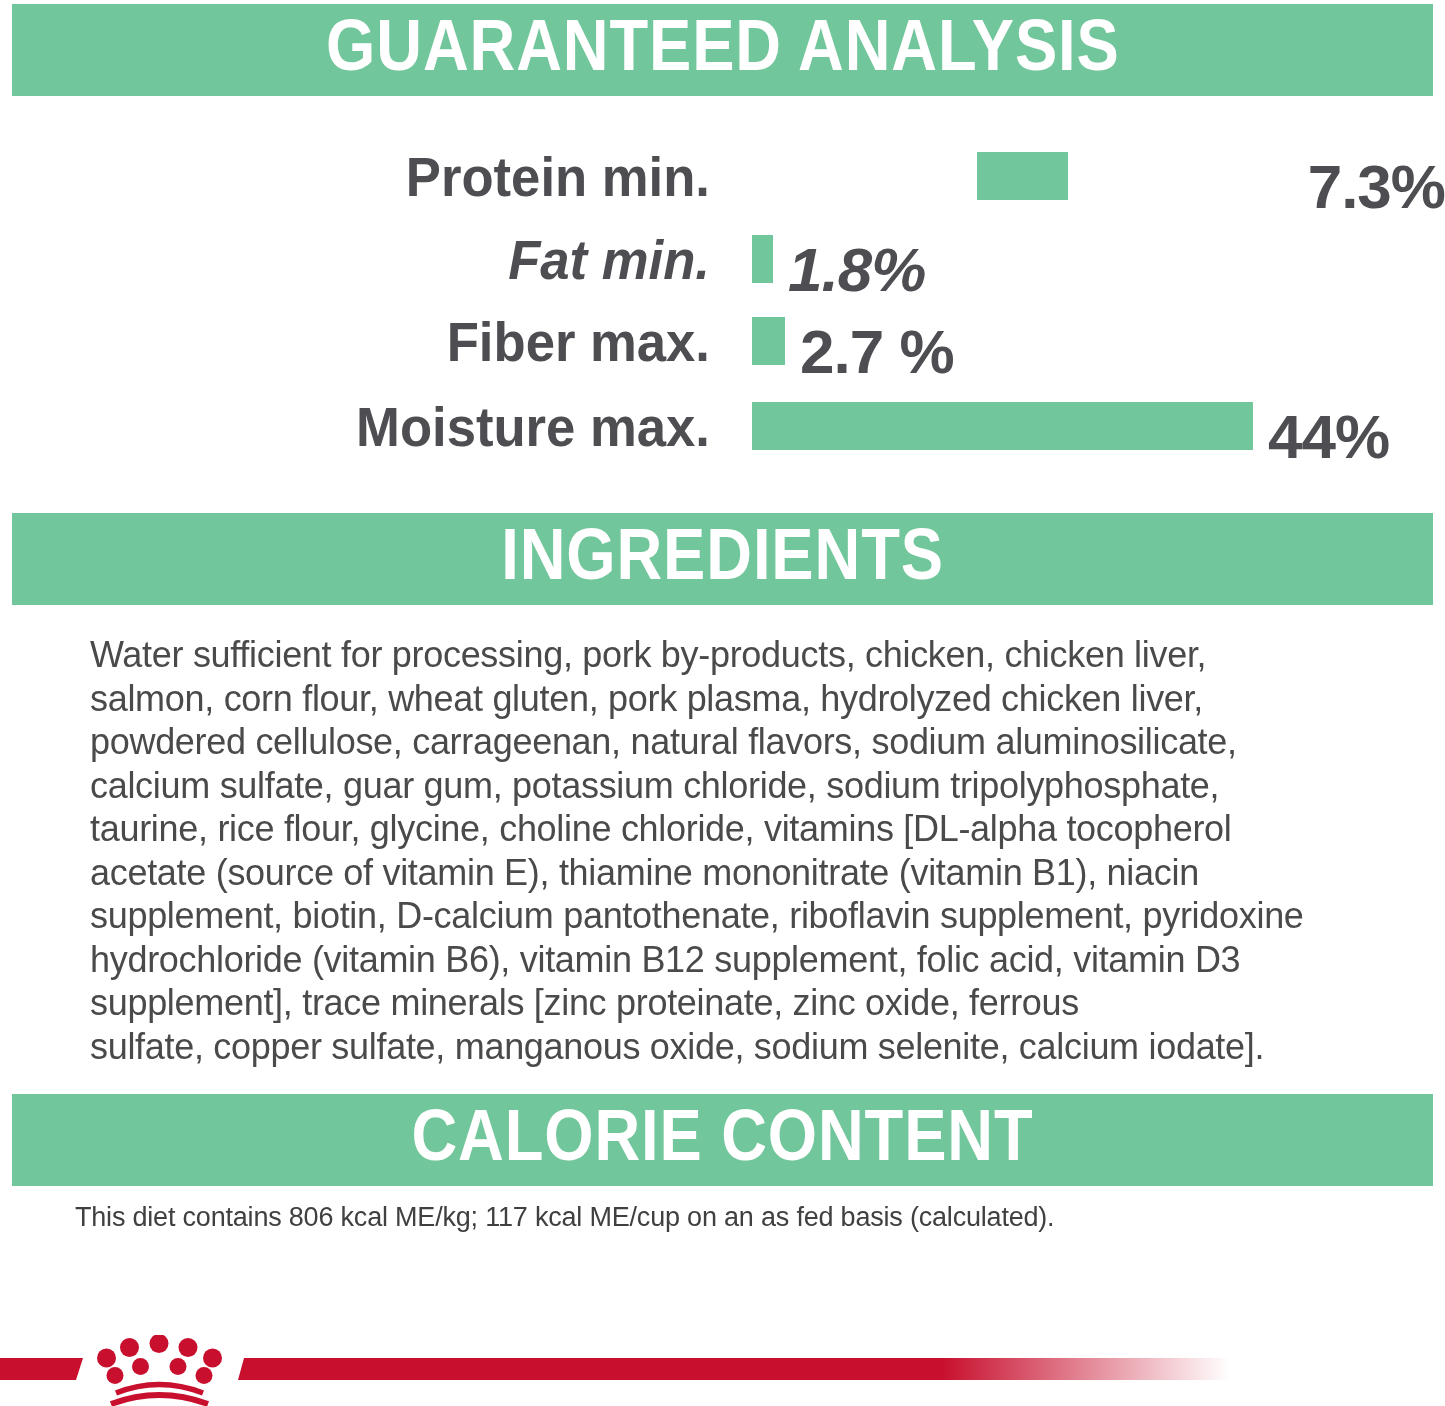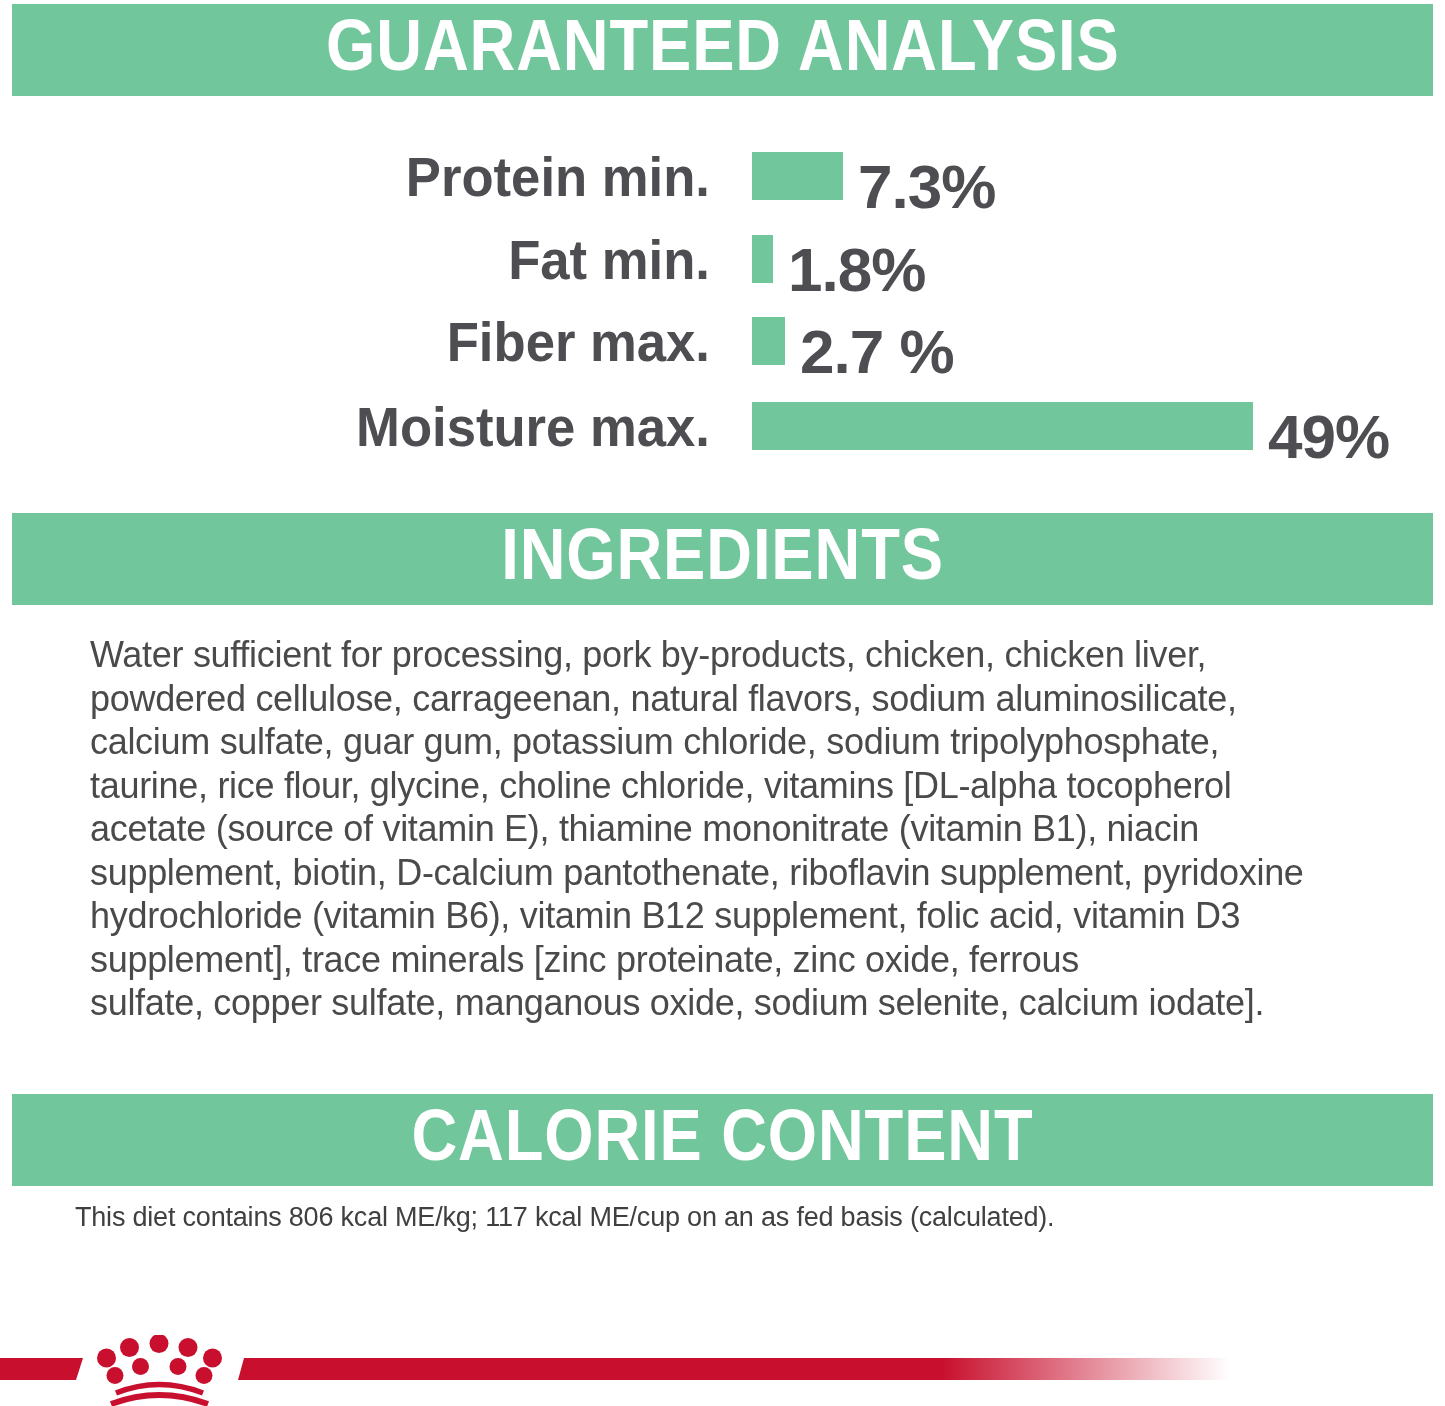--- a/index.html
+++ b/index.html
@@ -15,22 +15,22 @@
   #band-ingredients{top:513px;}
   #band-calorie{top:1077px;margin-top:17px;}
 
   
   .ga-row{position:absolute;left:0;width:100%;height:48px;display:flex;align-items:center;}
   .ga-label{width:710px;text-align:right;font-weight:bold;font-size:56px;color:#4D4D52;
         transform:scaleX(0.94);transform-origin:100% 50%;white-space:nowrap;}
   .ga-bar{height:48px;background:#72C69B;margin-left:42px;flex:0 0 auto;}
   .ga-value{margin-left:15px;font-weight:bold;font-size:62px;color:#4D4D52;white-space:nowrap;
         letter-spacing:-1px;margin-top:20px;}
-  #ga-row-0{top:152px;}
-  #ga-row-1{top:235px;}
+  #ga-row-0{top:152px;justify-content:space-between;}
+  #ga-row-1{top:235px;font-style:italic;}
   #ga-row-2{top:317px;}
   #ga-row-3{top:402px;}
 
   
   #ingredients-text{position:absolute;left:90px;top:633px;width:1340px;}
   .ing-line{font-size:36px;line-height:43.5px;color:#4A4A4A;letter-spacing:-0.3px;
         white-space:nowrap;}
 
   
   #calorie-text{position:absolute;left:75px;top:1196px;font-size:27px;line-height:42px;
@@ -65,29 +65,30 @@
     <div class="ga-value">1.8%</div>
   </div>
   <div class="ga-row" id="ga-row-2">
     <div class="ga-label">Fiber max.</div>
     <div class="ga-bar" style="width: 33px;"></div>
     <div class="ga-value">2.7 %</div>
   </div>
   <div class="ga-row" id="ga-row-3">
     <div class="ga-label">Moisture max.</div>
     <div class="ga-bar" style="width: 501px;"></div>
-    <div class="ga-value">49%</div>
+    <div class="ga-value">44%</div>
   </div>
 
   <div class="band" id="band-ingredients">
     <span class="band-title">INGREDIENTS</span>
   </div>
 
   <div id="ingredients-text">
     <div class="ing-line">Water sufficient for processing, pork by-products, chicken, chicken liver,</div>
+    <div class="ing-line">salmon, corn flour, wheat gluten, pork plasma, hydrolyzed chicken liver,</div>
     <div class="ing-line">powdered cellulose, carrageenan, natural flavors, sodium aluminosilicate,</div>
     <div class="ing-line">calcium sulfate, guar gum, potassium chloride, sodium tripolyphosphate,</div>
     <div class="ing-line">taurine, rice flour, glycine, choline chloride, vitamins [DL-alpha tocopherol</div>
     <div class="ing-line">acetate (source of vitamin E), thiamine mononitrate (vitamin B1), niacin</div>
     <div class="ing-line">supplement, biotin, D-calcium pantothenate, riboflavin supplement, pyridoxine</div>
     <div class="ing-line">hydrochloride (vitamin B6), vitamin B12 supplement, folic acid, vitamin D3</div>
     <div class="ing-line">supplement], trace minerals [zinc proteinate, zinc oxide, ferrous</div>
     <div class="ing-line">sulfate, copper sulfate, manganous oxide, sodium selenite, calcium iodate].</div>
   </div>
 

